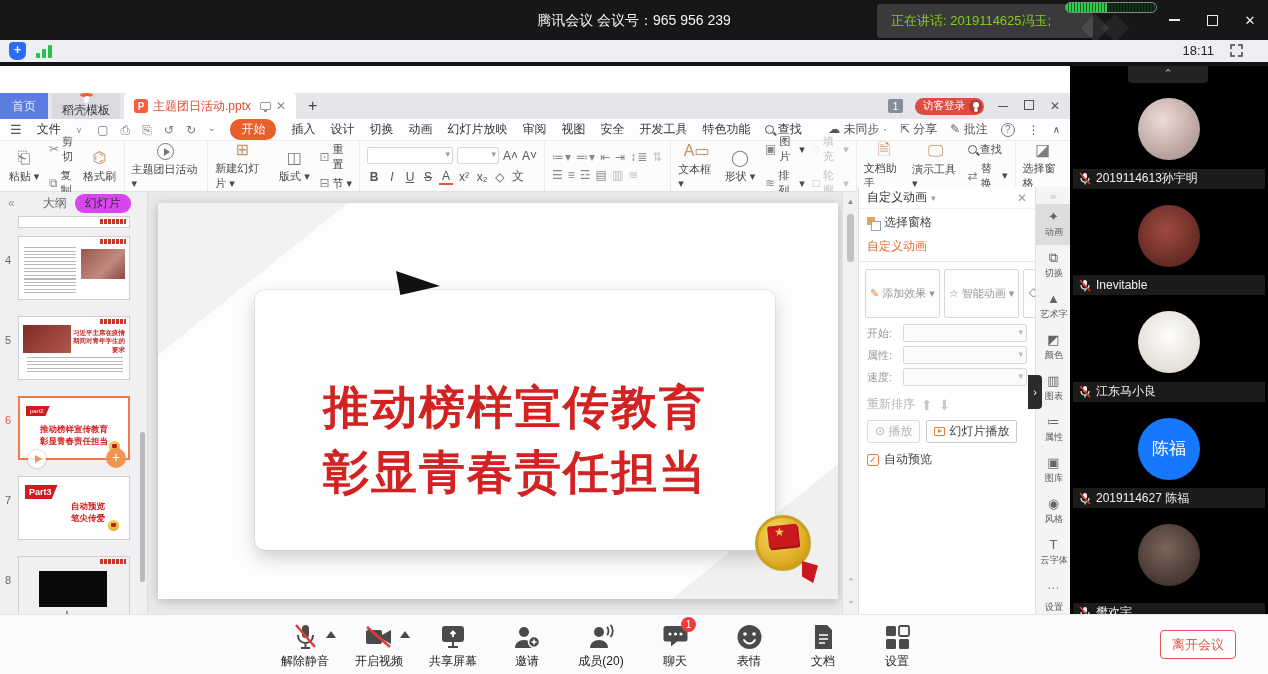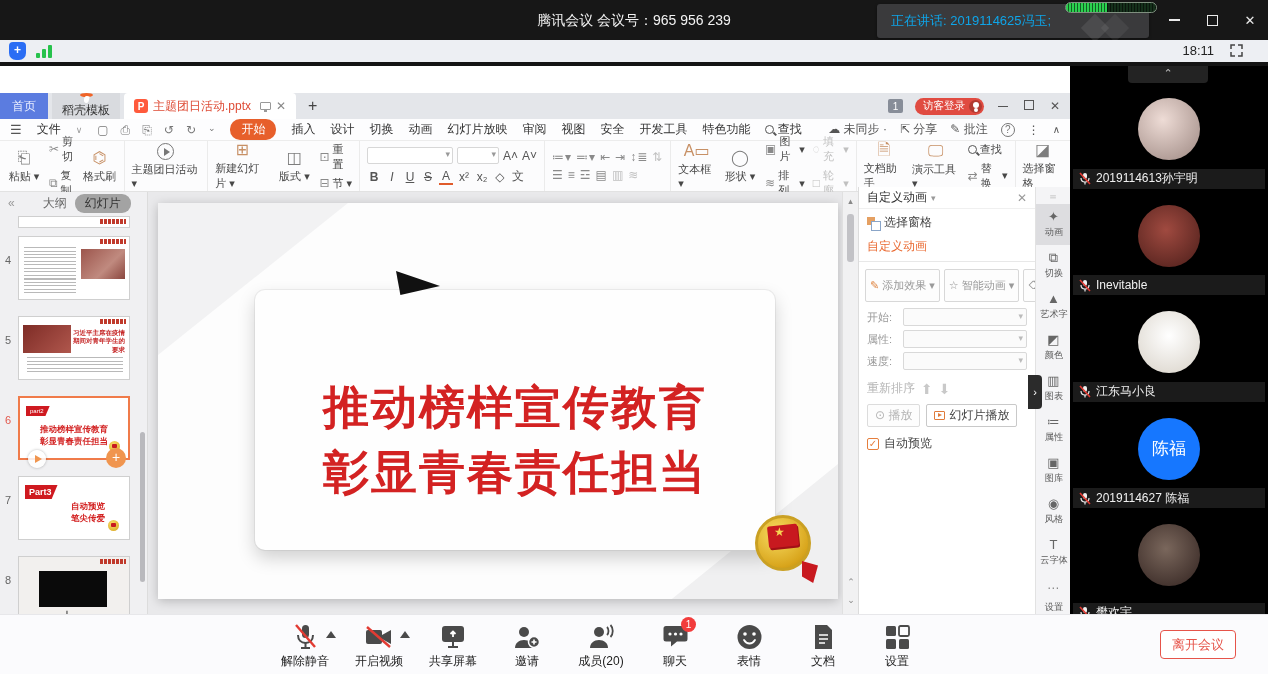--- a/index.html
+++ b/index.html
@@ -2,21 +2,21 @@
 <html><head>
 <meta charset="utf-8">
 <style>
   * { margin:0; padding:0; box-sizing:border-box; }
   html,body { width:1268px; height:674px; }
   body { font-family:"Liberation Sans","DejaVu Sans",sans-serif; position:relative; background:#fff; overflow:hidden; font-size:12px; color:#333; }
 
   
   .titlebar { position:absolute; left:0; top:0; width:1268px; height:40px; background:#171717; }
   .titlebar .title { position:absolute; left:0; right:0; top:0; height:40px; line-height:40px; text-align:center; color:#f2f2f2; font-size:14px; }
-  .speakbox { position:absolute; left:877px; top:4px; width:272px; height:34px; background:#3a3a3c; border-radius:3px; color:#0ea5e9; font-size:13px; line-height:34px; padding-left:14px; box-shadow:0 1px 3px rgba(0,0,0,.4); }
+  .speakbox { position:absolute; left:877px; top:4px; width:216px; height:34px; background:#3a3a3c; border-radius:3px; color:#84cc16; font-size:13px; line-height:34px; padding-left:14px; box-shadow:0 1px 3px rgba(0,0,0,.4); }
   .meter { position:absolute; left:188px; top:-2px; width:92px; height:11px; border:1px solid #7f8f7f; border-radius:6px; background:linear-gradient(90deg,#2bd14f 0 46%,#15301b 46%),#15301b; overflow:hidden; }
   .meter::after { content:""; position:absolute; inset:0; background:repeating-linear-gradient(90deg,transparent 0 2px,rgba(0,0,0,.55) 2px 3px); }
   .wm { position:absolute; width:20px; height:20px; background:rgba(255,255,255,.09); transform:rotate(45deg); }
   .winctl { position:absolute; top:0; height:40px; display:flex; align-items:center; gap:22px; right:10px; }
   .winctl .wc { width:16px; height:16px; display:flex; align-items:center; justify-content:center; color:#eaeaea; font-size:13px; cursor:default; }
   .wc-min::after { content:""; width:11px; height:1.4px; background:#eaeaea; }
   .wc-max::after { content:""; width:9px; height:9px; border:1.3px solid #eaeaea; }
 
   
   .statusbar { position:absolute; left:0; top:40px; width:1268px; height:22px; background:#edeff3; }
@@ -77,21 +77,21 @@
   .fbtn { font-size:12px; color:#555; min-width:14px; text-align:center; }
   .fbtn.b { font-weight:bold; } .fbtn.i { font-style:italic; } .fbtn.u { text-decoration:underline; } .fbtn.s { text-decoration:line-through; }
   .pglyph { font-size:12px; color:#8a8a8a; letter-spacing:1px; }
   .gray { color:#c0c0c0 !important; }
   .i-playcirc { display:inline-block; width:17px; height:17px; border:1.4px solid #777; border-radius:50%; position:relative; }
   .i-playcirc::after { content:""; position:absolute; left:6px; top:4.5px; border-left:6px solid #777; border-top:4px solid transparent; border-bottom:4px solid transparent; }
 
   
   .thumbs { position:absolute; left:0; top:99px; width:148px; height:435px; background:#f0f0f2; border-right:1px solid #dcdcdc; }
   .thumbs-hd { position:absolute; left:0; top:0; width:148px; height:22px; display:flex; align-items:center; gap:8px; padding-left:8px; color:#666; }
-  .pill-slides { background:#a3a3a3; border-radius:9px; padding:1px 10px; color:#333; }
+  .pill-slides { background:#d946ef; border-radius:9px; padding:1px 10px; color:#333; }
   .tcard { position:absolute; left:18px; width:112px; height:64px; background:#fff; border:1px solid #cfcfcf; overflow:hidden; }
   .tnum { position:absolute; left:5px; font-size:11px; color:#666; }
   .tnum.sel { color:#e2574c; }
   .tcard.sel { border:2px solid #f07b4a; }
   .t-texts { position:absolute; background:repeating-linear-gradient(#b9b9b9 0 1px,transparent 1px 3.5px); }
   .t-photo { position:absolute; background:linear-gradient(135deg,#9c554c,#c08a7f 60%,#8a463e); }
   .t-logo { position:absolute; right:3px; top:2px; width:26px; height:5px; background:repeating-linear-gradient(90deg,#c0392b 0 3px,transparent 3px 4px); }
   .t-redtitle { position:absolute; color:#c62828; font-size:6.5px; font-weight:bold; line-height:1.3; text-align:right; }
   .t-part { position:absolute; background:#cf1a20; color:#fff; font-size:6px; padding:2px 6px 2px 4px; clip-path:polygon(0 0,100% 0,82% 100%,0 100%); }
   .t-part b { font-size:9px; }
@@ -133,21 +133,21 @@
   
   .apanel { position:absolute; left:858px; top:94px; width:177px; height:454px; background:#fff; border-left:1px solid #dcdcdc; font-size:12px; }
   .ap-hd { display:flex; align-items:center; height:22px; padding:0 8px; color:#333; border-bottom:1px solid #f0f0f0; }
   .ap-hd .x { margin-left:auto; color:#999; }
   .ap-row { display:flex; align-items:center; gap:5px; padding:5px 8px 2px; color:#444; }
   .selp-ic { width:12px; height:12px; position:relative; }
   .selp-ic::before { content:""; position:absolute; left:0; top:0; width:8px; height:8px; background:#e5a062; }
   .selp-ic::after { content:""; position:absolute; left:4px; top:4px; width:8px; height:8px; border:1px solid #8aa5c8; background:#fff; }
   .ap-tab { padding:5px 8px 6px; color:#ea6b33; border-bottom:1px solid #e8e8e8; }
   .ap-btns { display:flex; gap:4px; padding:7px 6px 4px; }
-  .ap-btn { border:1px solid #d8d8d8; border-radius:2px; background:#fdfdfd; font-size:11px; color:#9a9a9a; padding:8px 4px; white-space:nowrap; }
+  .ap-btn { border:1px solid #d8d8d8; border-radius:2px; background:#fdfdfd; font-size:11px; color:#9a9a9a; padding:16px 4px; white-space:nowrap; }
   .ap-btn .oic { color:#e08a4a; }
   .ap-lbl { color:#b0b0b0; padding:7px 8px 3px; }
   .ap-field { display:flex; align-items:center; gap:4px; padding:2px 8px; }
   .ap-field label { color:#999; font-size:11px; width:32px; }
   .ap-sel { flex:1; height:18px; border:1px solid #d9d9d9; background:#fbfbfb; border-radius:2px; position:relative; }
   .ap-sel::after { content:"▾"; position:absolute; right:3px; top:2px; font-size:9px; color:#bbb; }
   .ap-hint { margin:7px 8px 0; border:1px solid #d9d9d9; background:#fff; height:218px; padding:7px; color:#666; line-height:1.65; }
   .ap-reorder { display:flex; align-items:center; gap:6px; padding:8px 8px 2px; color:#b5b5b5; }
   .ap-arrow { color:#c9c9c9; font-size:14px; }
   .ap-playrow { display:flex; gap:6px; padding:5px 8px 2px; }

